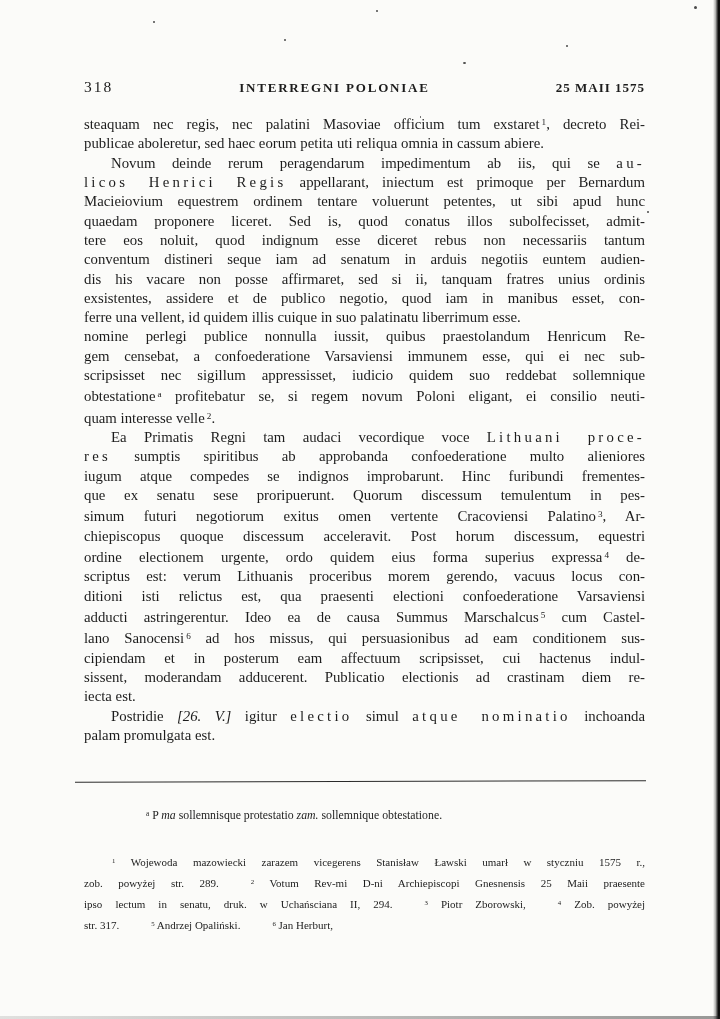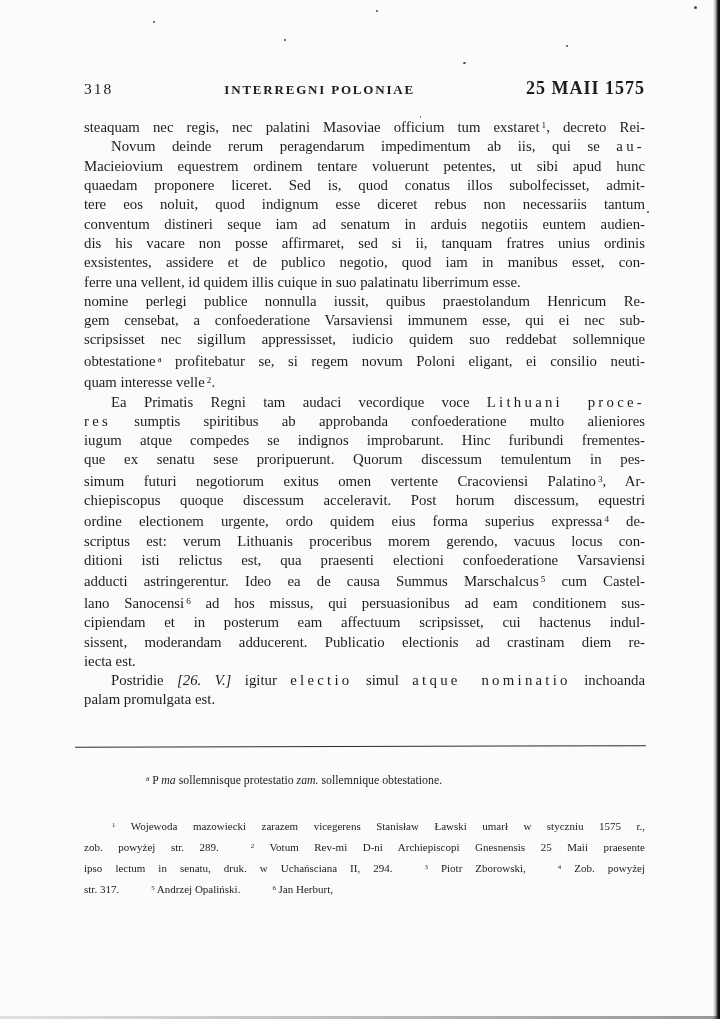--- a/index.html
+++ b/index.html
@@ -5,21 +5,21 @@
   html,body{margin:0;padding:0;background:#e9e9e7;}
   .page{
     position:relative;width:720px;height:1019px;margin:0 auto;
     background:#fbfbf9;overflow:hidden;
     font-family:"Liberation Serif","DejaVu Serif",serif;color:#1c1c1c;
   }
   .content{position:absolute;left:84px;top:78px;width:561px;}
   .header-row{display:flex;align-items:baseline;justify-content:space-between;}
   .page-number{font-size:15.5px;letter-spacing:2px;}
   .running-title{font-weight:bold;font-size:13px;letter-spacing:1.8px;}
-  .header-date{font-weight:bold;font-size:18px;letter-spacing:1px;}
+  .header-date{font-weight:bold;font-size:13px;letter-spacing:1px;}
 
   .body-text{margin-top:17px;font-size:14.8px;line-height:19.3px;}
   .line{text-align:justify;text-align-last:justify;}
   .line.last{text-align-last:left;}
   .line.indent{text-indent:27px;}
   .seg-i{font-style:italic;}
   .seg-sp{letter-spacing:0.22em;word-spacing:0.28em;}
   .seg-sup{font-size:0.62em;vertical-align:0.45em;margin-left:2px;letter-spacing:0;}
   .seg-gap{display:inline-block;width:30px;}
 
@@ -47,23 +47,25 @@
 
     <div class="header-row">
       <span class="page-number">318</span>
       <span class="running-title">INTERREGNI POLONIAE</span>
       <span class="header-date">25 MAII 1575</span>
     </div>
 
     <div class="body-text">
         <div class="para">
           <div class="line"><span class="seg seg-n">steaquam nec regis, nec palatini Masoviae officium tum exstaret</span><span class="seg seg-sup">1</span><span class="seg seg-n">, decreto Rei-</span></div>
+          <div class="line last"><span class="seg seg-n">publicae aboleretur, sed haec eorum petita uti reliqua omnia in cassum abiere.</span></div>
         </div>
         <div class="para">
           <div class="line indent"><span class="seg seg-n">Novum deinde rerum peragendarum impedimentum ab iis, qui se </span><span class="seg seg-sp">au-</span></div>
+          <div class="line"><span class="seg seg-sp">licos Henrici Regis</span><span class="seg seg-n"> appellarant, iniectum est primoque per Bernardum</span></div>
           <div class="line"><span class="seg seg-n">Macieiovium equestrem ordinem tentare voluerunt petentes, ut sibi apud hunc</span></div>
           <div class="line"><span class="seg seg-n">quaedam proponere liceret. Sed is, quod conatus illos subolfecisset, admit-</span></div>
           <div class="line"><span class="seg seg-n">tere eos noluit, quod indignum esse diceret rebus non necessariis tantum</span></div>
           <div class="line"><span class="seg seg-n">conventum distineri seque iam ad senatum in arduis negotiis euntem audien-</span></div>
           <div class="line"><span class="seg seg-n">dis his vacare non posse affirmaret, sed si ii, tanquam fratres unius ordinis</span></div>
           <div class="line"><span class="seg seg-n">exsistentes, assidere et de publico negotio, quod iam in manibus esset, con-</span></div>
           <div class="line last"><span class="seg seg-n">ferre una vellent, id quidem illis cuique in suo palatinatu liberrimum esse.</span></div>
         </div>
         <div class="para">
           <div class="line"><span class="seg seg-n">nomine perlegi publice nonnulla iussit, quibus praestolandum Henricum Re-</span></div>

